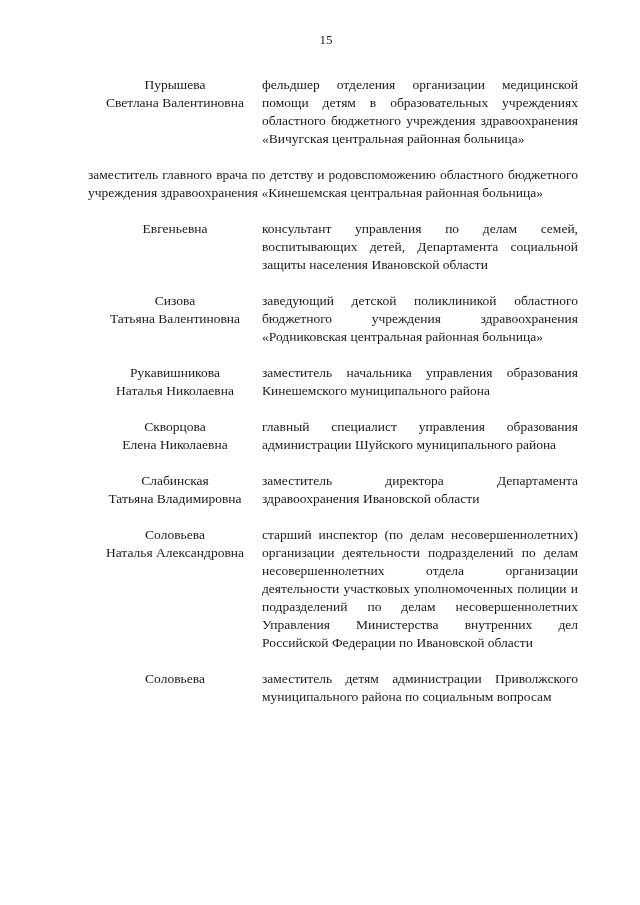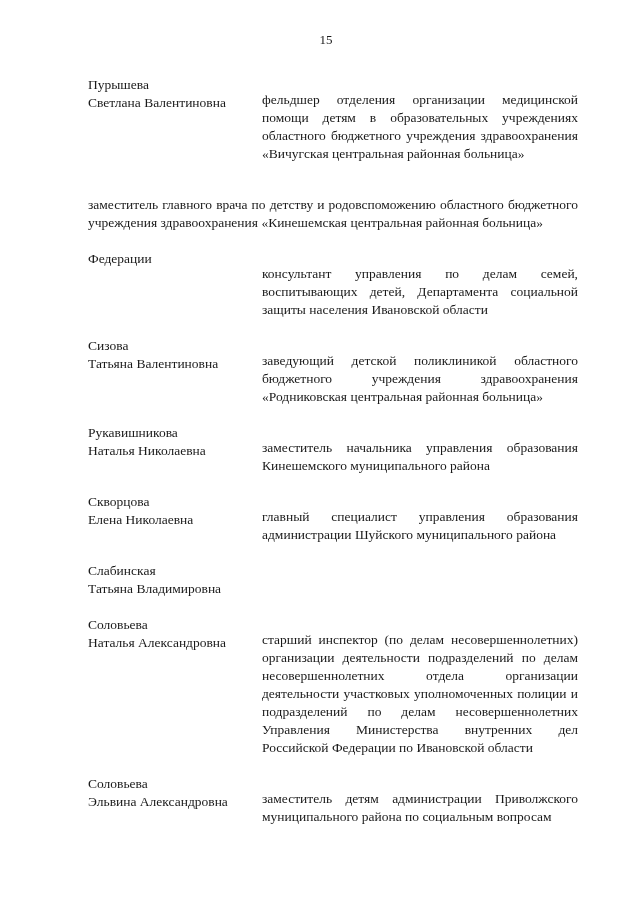--- a/index.html
+++ b/index.html
@@ -33,29 +33,28 @@
   .entry {
     display: flex;
     align-items: flex-start;
     margin-bottom: 18px;
   }
   .entry-name {
     width: 174px;
     flex: 0 0 174px;
     font-size: 13.5px;
     line-height: 18px;
-    text-align: left;
+    text-align: center;
   }
   .entry-desc {
     flex: 1 1 auto;
     font-size: 13.5px;
     line-height: 18px;
     text-align: justify;
     text-justify: inter-word;
-    margin-top: 15px;
   }
 </style>
 </head>
 <body>
 
 <div class="page">
   <div class="page-number">15</div>
 
   <div class="entries">
 
@@ -66,21 +65,21 @@
       </div>
       <div class="entry-desc">фельдшер отделения организации медицинской помощи детям в образовательных учреждениях областного бюджетного учреждения здравоохранения «Вичугская центральная районная больница»</div>
     </div>
 
     <div class="entry">
       <div class="entry-desc">заместитель главного врача по детству и родовспоможению областного бюджетного учреждения здравоохранения «Кинешемская центральная районная больница»</div>
     </div>
 
     <div class="entry">
       <div class="entry-name">
-        <div>Федерации</div>
+        <div>Евгеньевна</div>
       </div>
       <div class="entry-desc">консультант управления по делам семей, воспитывающих детей, Департамента социальной защиты населения Ивановской области</div>
     </div>
 
     <div class="entry">
       <div class="entry-name">
         <div>Сизова</div>
         <div>Татьяна Валентиновна</div>
       </div>
       <div class="entry-desc">заведующий детской поликлиникой областного бюджетного учреждения здравоохранения «Родниковская центральная районная больница»</div>
@@ -100,32 +99,32 @@
         <div>Елена Николаевна</div>
       </div>
       <div class="entry-desc">главный специалист управления образования администрации Шуйского муниципального района</div>
     </div>
 
     <div class="entry">
       <div class="entry-name">
         <div>Слабинская</div>
         <div>Татьяна Владимировна</div>
       </div>
+      <div class="entry-desc">заместитель директора Департамента здравоохранения Ивановской области</div>
     </div>
 
     <div class="entry">
       <div class="entry-name">
         <div>Соловьева</div>
         <div>Наталья Александровна</div>
       </div>
       <div class="entry-desc">старший инспектор (по делам несовершеннолетних) организации деятельности подразделений по делам несовершеннолетних отдела организации деятельности участковых уполномоченных полиции и подразделений по делам несовершеннолетних Управления Министерства внутренних дел Российской Федерации по Ивановской области</div>
     </div>
 
     <div class="entry">
       <div class="entry-name">
         <div>Соловьева</div>
-        <div>Эльвина Александровна</div>
       </div>
       <div class="entry-desc">заместитель детям администрации Приволжского муниципального района по социальным вопросам</div>
     </div>
 
   </div>
 </div>
 
 </body></html>

